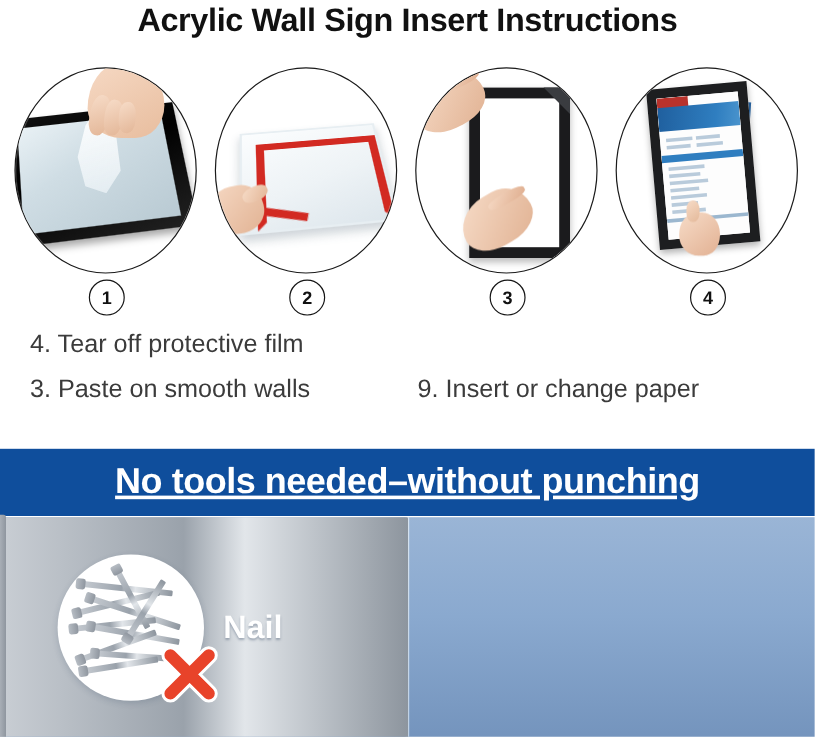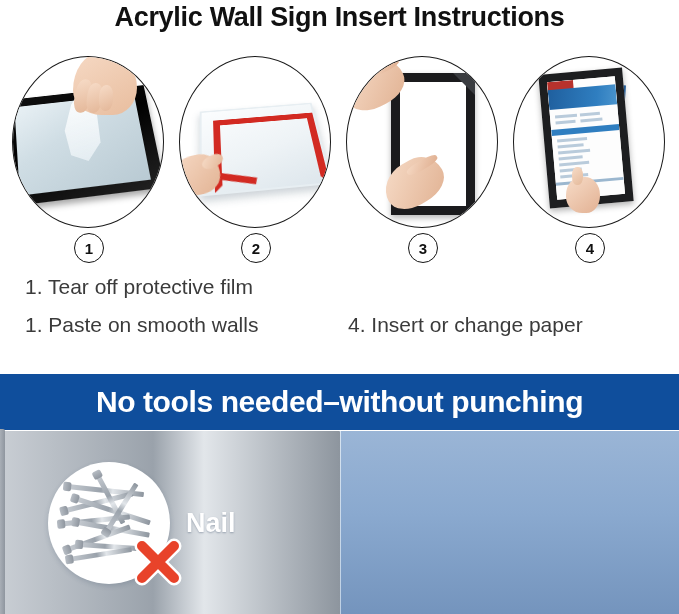--- a/index.html
+++ b/index.html
@@ -181,20 +181,21 @@
   
   .banner{
     position:absolute;left:0;top:374px;width:679px;height:56px;
     background:#0f4e9c;
     display:flex;align-items:center;justify-content:center;
   }
   .banner-text{
     color:#ffffff;font-size:30px;font-weight:bold;
     letter-spacing:-0.4px;
     font-family:"Liberation Sans", sans-serif;
+    text-decoration:underline;
   }
 
   
   .bottom{
     position:absolute;left:0;top:431px;width:679px;height:184px;
     background:linear-gradient(180deg,#9ab5d6 0%,#8aa9cf 45%,#7494bd 100%);
     display:flex;
   }
   .bpanel{
     position:relative;width:50%;height:100%;
@@ -338,23 +339,23 @@
 </div>
 
 <div class="badges">
   <div class="badge" style="left:74px;">1</div>
   <div class="badge" style="left:241px;">2</div>
   <div class="badge" style="left:408px;">3</div>
   <div class="badge" style="left:575px;">4</div>
 </div>
 
 <div class="instructions">
-  <div class="instr c0 r0">1. Tear off protective film</div>
-  <div class="instr c0 r1">1. Paste on smooth walls</div>
-  <div class="instr c1 r1">4. Insert or change paper</div>
+  <div class="instr c0 r0">4. Tear off protective film</div>
+  <div class="instr c0 r1">3. Paste on smooth walls</div>
+  <div class="instr c1 r1">9. Insert or change paper</div>
 </div>
 
 <div class="banner">
   <div class="banner-text">No tools needed–without punching</div>
 </div>
 
 <div class="bottom">
 
   <div class="bpanel hammer">
     <div class="bcircle">

